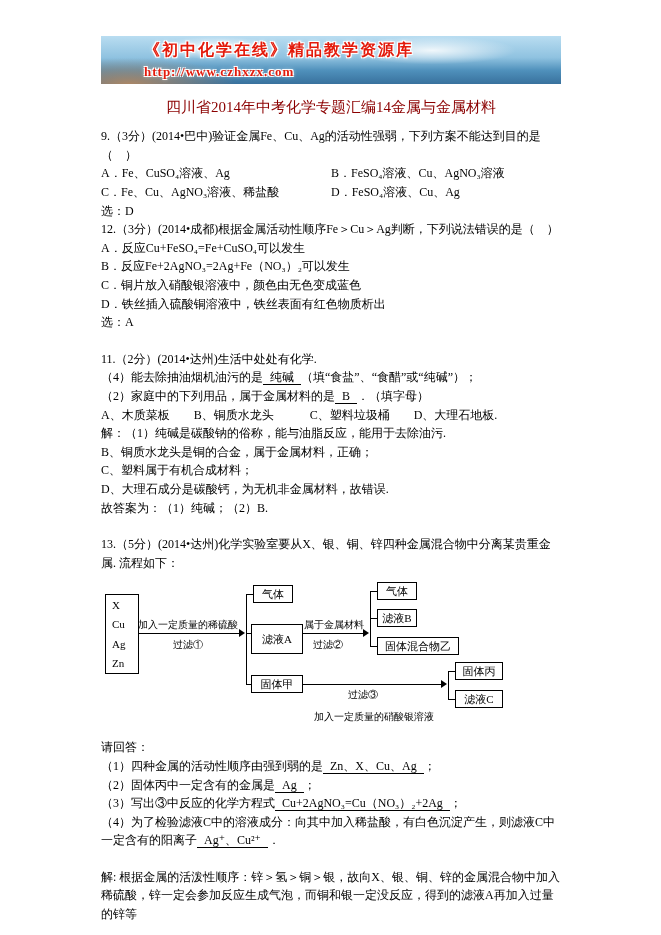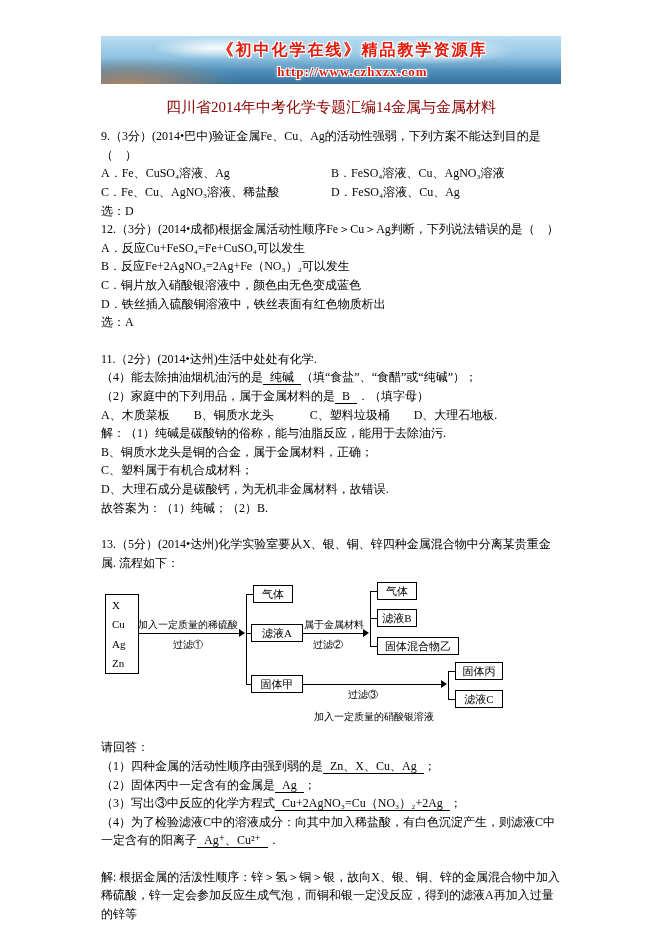--- a/index.html
+++ b/index.html
@@ -2,21 +2,21 @@
 <html><head>
 <meta charset="utf-8">
 <style>
   * { margin:0; padding:0; box-sizing:border-box; }
   html,body { background:#ffffff; }
   body { font-family:"Liberation Serif","DejaVu Serif",serif; color:#000; }
   .page { width:661px; min-height:935px; margin:0 auto; padding:36px 100px 16px 101px; font-size:12px; line-height:1.55; }
 
   .banner {
     position:relative; width:460px; height:48px;
-    display:flex; flex-direction:column; align-items:center; justify-content:center;
+    display:flex; flex-direction:column; align-items:flex-start; justify-content:center;
     background:
       radial-gradient(ellipse 90px 16px at 25% 25%, rgba(255,255,255,0.95), rgba(255,255,255,0) 70%),
       radial-gradient(ellipse 120px 20px at 72% 30%, rgba(255,255,255,0.85), rgba(255,255,255,0) 70%),
       radial-gradient(ellipse 150px 36px at 6% 100%, rgba(177,136,99,0.95), rgba(177,136,99,0) 72%),
       linear-gradient(180deg, #b9ddf1 0%, #8fc2e0 45%, #4f90bb 72%, #38719d 100%);
     padding-left: 43px;
   }
   .banner-title {
     font-size:16px; font-weight:bold; color:#e31b0c; letter-spacing:2px;
     text-shadow:-1px -1px 0 #fff, 1px -1px 0 #fff, -1px 1px 0 #fff, 1px 1px 0 #fff, 0 0 4px #fff;
@@ -108,21 +108,21 @@
       <div class="ah" style="left:138px;top:51px;"></div>
       <div class="flabel" style="left:28px;top:39px;width:118px;text-align:center;">加入一定质量的稀硫酸</div>
       <div class="flabel" style="left:72px;top:59px;">过滤①</div>
 
       <div class="vline" style="left:145px;top:16px;height:90px;"></div>
       <div class="hline" style="left:145px;top:16px;width:7px;"></div>
       <div class="hline" style="left:145px;top:55px;width:5px;"></div>
       <div class="hline" style="left:145px;top:106px;width:5px;"></div>
 
       <div class="fbox" style="left:152px;top:7px;width:40px;height:18px;">气体</div>
-      <div class="fbox" style="left:150px;top:46px;width:52px;height:18px;">滤液A</div>
+      <div class="fbox" style="left:150px;top:46px;width:52px;height:30px;">滤液A</div>
       <div class="fbox" style="left:150px;top:97px;width:52px;height:18px;">固体甲</div>
 
       <div class="hline" style="left:202px;top:55px;width:60px;"></div>
       <div class="ah" style="left:262px;top:51px;"></div>
       <div class="flabel" style="left:196px;top:39px;width:74px;text-align:center;">属于金属材料</div>
       <div class="flabel" style="left:212px;top:59px;">过滤②</div>
 
       <div class="vline" style="left:269px;top:13px;height:55px;"></div>
       <div class="hline" style="left:269px;top:13px;width:7px;"></div>
       <div class="hline" style="left:269px;top:40px;width:7px;"></div>

